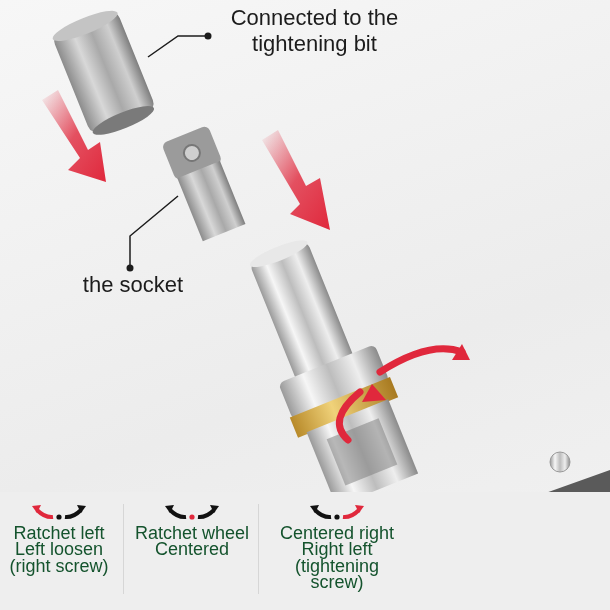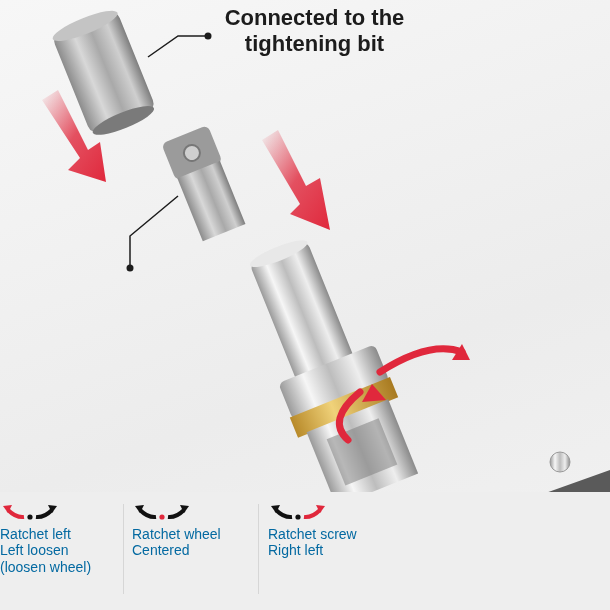--- a/index.html
+++ b/index.html
@@ -1,21 +1,21 @@
 <!DOCTYPE html>
 <html><head>
 <meta charset="utf-8">
 <style>
   html,body{margin:0;padding:0;}
   body{width:610px;height:610px;overflow:hidden;background:#f3f3f3;font-family:"Liberation Sans",sans-serif;}
   .stage{position:relative;width:610px;height:610px;background:linear-gradient(160deg,#f7f7f7 0%,#ececec 60%,#f2f2f2 100%);overflow:hidden;}
   .abs{position:absolute;}
-  .callout{font-weight:bold;color:#1c1c1c;font-size:22px;line-height:26px;text-align:center;}
+  .callout{font-weight:normal;color:#1c1c1c;font-size:22px;line-height:26px;text-align:center;}
   .panel{position:absolute;left:0;top:492px;width:610px;height:118px;background:#eeeeee;}
-  .mode{position:absolute;top:10px;text-align:left;color:#0369a1;font-size:14px;line-height:16.5px;}
+  .mode{position:absolute;top:10px;text-align:center;color:#14532d;font-size:18px;line-height:16.5px;}
   .divider{position:absolute;top:12px;width:1px;height:90px;background:#d6d6d6;}
 </style>
 </head>
 <body>
 
 <div class="stage">
 
   <svg class="abs" style="left:0;top:0" width="610" height="492" viewBox="0 0 610 492">
     <defs>
       <linearGradient id="steel" x1="0" x2="1" y1="0" y2="0">
@@ -93,37 +93,38 @@
 
   <div class="abs" style="left:575px;top:492px;width:35px;height:118px;background:#555;">
     <div style="position:absolute;left:14px;top:30px;width:21px;height:88px;background:#1e7a5a;"></div>
   </div>
 
   <div class="abs callout" style="left:212px;top:5px;width:205px;">
     <div>Connected to the</div>
     <div>tightening bit</div>
   </div>
   <div class="abs callout" style="left:48px;top:272px;width:170px;">
+    <div>the socket</div>
   </div>
 
   <div class="panel">
     <div class="divider" style="left:123px;"></div>
     <div class="divider" style="left:258px;"></div>
 
     <div class="mode" style="left:0;width:118px;">
       <svg width="60" height="20" viewBox="0 0 60 20">
         <path d="M8 8 Q 16 16 24 15" stroke="#e0283c" stroke-width="4" fill="none"></path>
         <polygon points="3,4 12,3 8,11" fill="#e0283c"></polygon>
         <circle cx="30" cy="15" r="2.6" fill="#111"></circle>
         <path d="M36 15 Q 44 16 52 8" stroke="#111" stroke-width="4" fill="none"></path>
         <polygon points="57,4 48,3 52,11" fill="#111"></polygon>
       </svg>
       <div>Ratchet left</div>
       <div>Left loosen</div>
-      <div>(loosen wheel)</div>
+      <div>(right screw)</div>
     </div>
 
     <div class="mode" style="left:132px;width:120px;">
       <svg width="60" height="20" viewBox="0 0 60 20">
         <path d="M8 8 Q 16 16 24 15" stroke="#111" stroke-width="4" fill="none"></path>
         <polygon points="3,4 12,3 8,11" fill="#111"></polygon>
         <circle cx="30" cy="15" r="2.6" fill="#e0283c"></circle>
         <path d="M36 15 Q 44 16 52 8" stroke="#111" stroke-width="4" fill="none"></path>
         <polygon points="57,4 48,3 52,11" fill="#111"></polygon>
       </svg>
@@ -132,17 +133,18 @@
     </div>
 
     <div class="mode" style="left:268px;width:138px;">
       <svg width="60" height="20" viewBox="0 0 60 20">
         <path d="M8 8 Q 16 16 24 15" stroke="#111" stroke-width="4" fill="none"></path>
         <polygon points="3,4 12,3 8,11" fill="#111"></polygon>
         <circle cx="30" cy="15" r="2.6" fill="#111"></circle>
         <path d="M36 15 Q 44 16 52 8" stroke="#e0283c" stroke-width="4" fill="none"></path>
         <polygon points="57,4 48,3 52,11" fill="#e0283c"></polygon>
       </svg>
-      <div>Ratchet screw</div>
+      <div>Centered right</div>
       <div>Right left</div>
+      <div>(tightening screw)</div>
     </div>
   </div>
 </div>
 
 </body></html>

